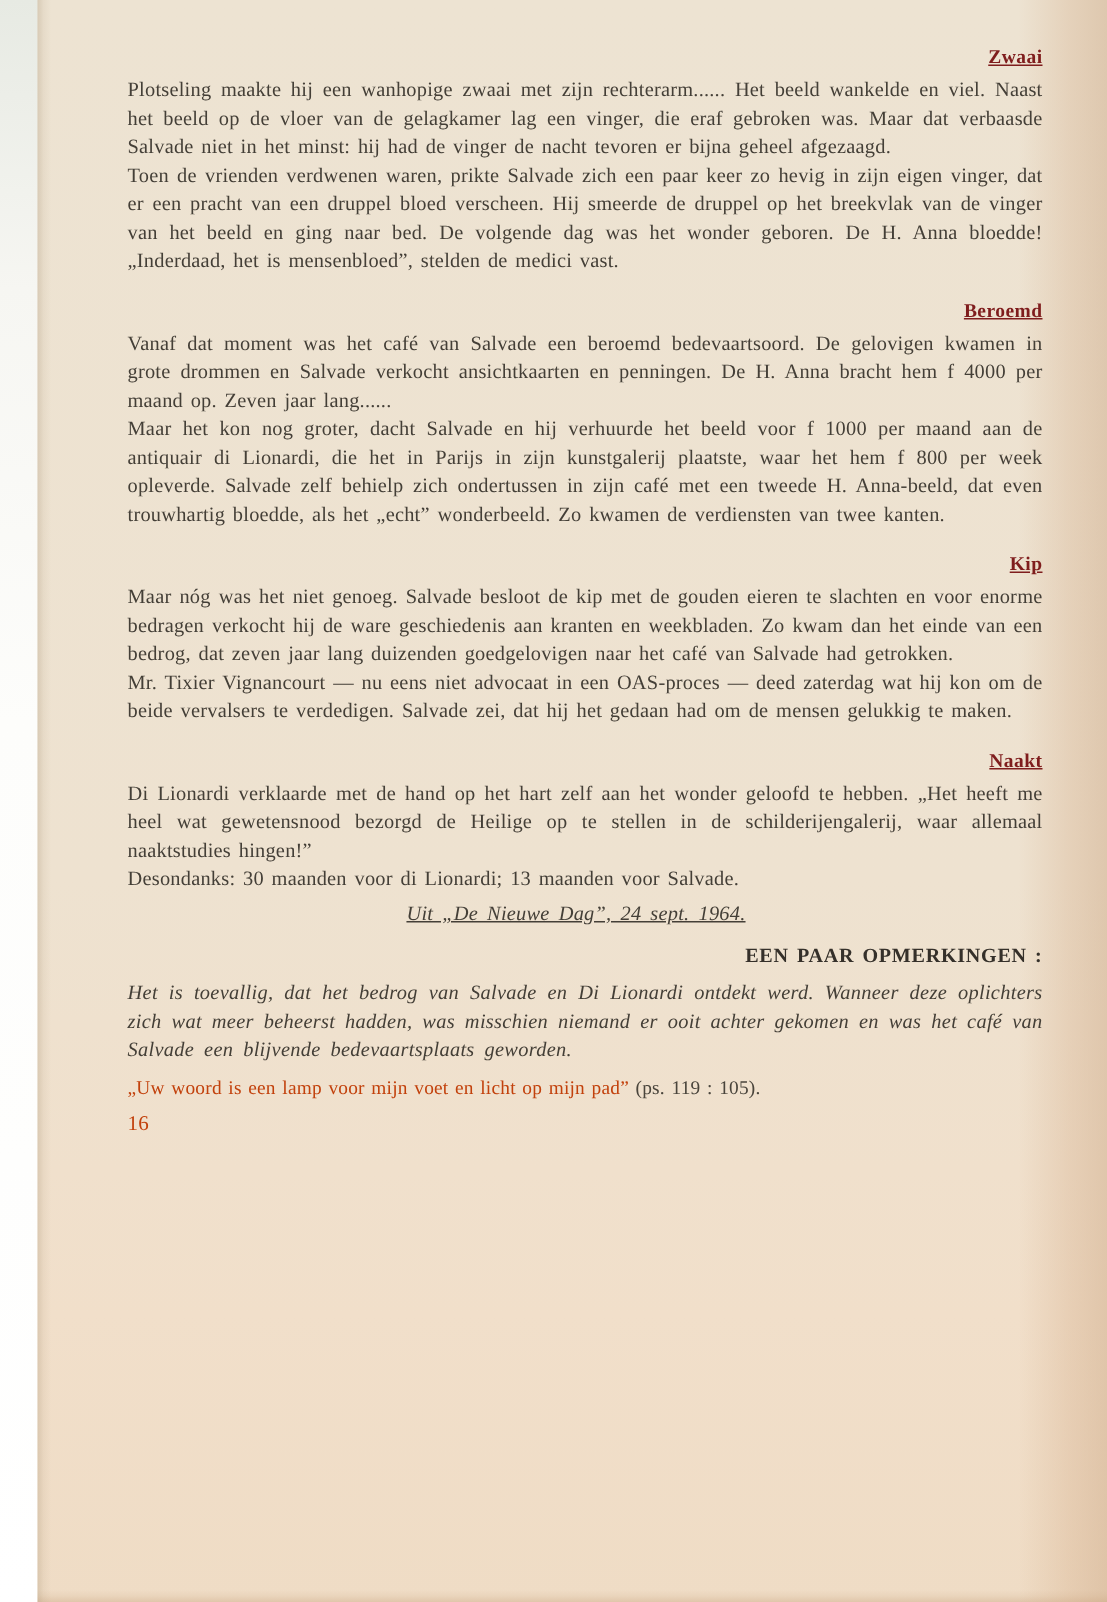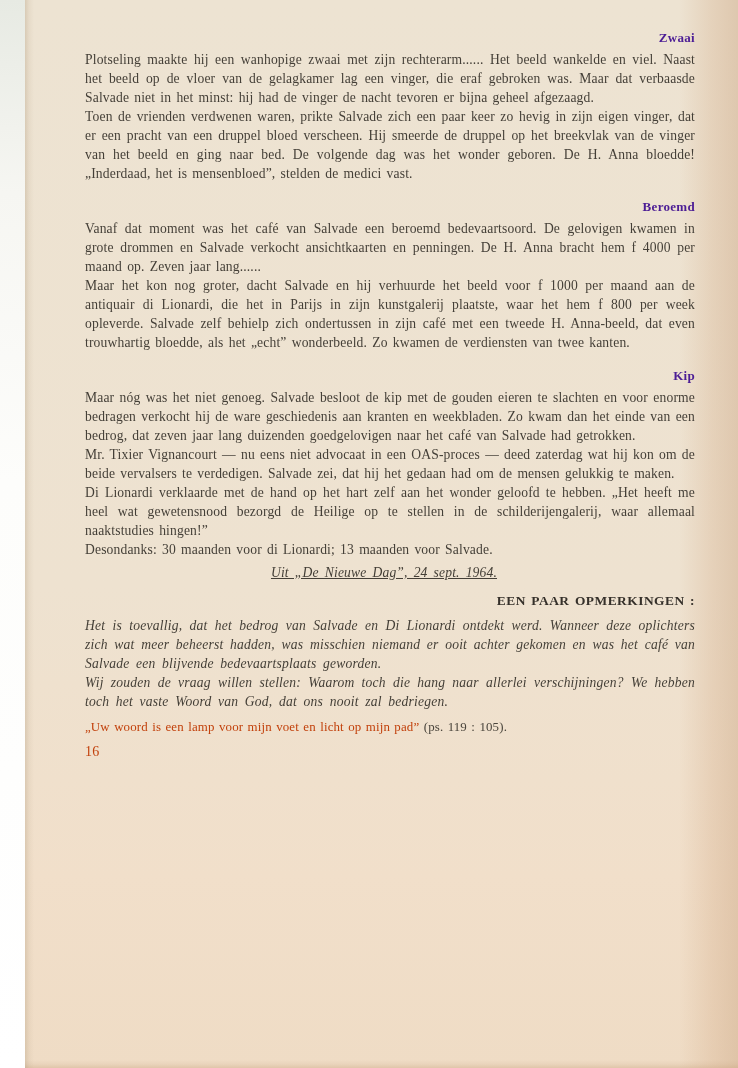--- a/index.html
+++ b/index.html
@@ -30,23 +30,24 @@
   .textblock{
     position:absolute;left:85px;top:28px;width:610px;
     color:#443f37;
     font-size:13.6px;line-height:19px;
     text-align:justify;
     word-spacing:1.6px;
     letter-spacing:0.15px;
   }
   .kicker{
     font-weight:bold;text-align:right;
-    font-size:13px;color:#4c1d95;
+    font-size:13px;color:#7f1d1d;
     margin:14px 0 3px 0;
     letter-spacing:0.3px;
+    text-decoration:underline;
   }
   .kicker.first{margin-top:0;}
   p.body{margin:0;}
   .attribution{
     font-style:italic;text-align:center;
     padding-right:12px;margin:4px 0 9px 0;
     word-spacing:2.5px;
     text-decoration:underline;
   }
   .remarks-heading{
@@ -86,28 +87,28 @@
     <p class="body">Toen de vrienden verdwenen waren, prikte Salvade zich een paar keer zo hevig in zijn eigen vinger, dat er een pracht van een druppel bloed verscheen. Hij smeerde de druppel op het breekvlak van de vinger van het beeld en ging naar bed. De volgende dag was het wonder geboren. De H. Anna bloedde! „Inderdaad, het is mensenbloed”, stelden de medici vast.</p>
 
     <div class="kicker">Beroemd</div>
     <p class="body">Vanaf dat moment was het café van Salvade een beroemd bedevaartsoord. De gelovigen kwamen in grote drommen en Salvade verkocht ansichtkaarten en penningen. De H. Anna bracht hem f 4000 per maand op. Zeven jaar lang......</p>
     <p class="body">Maar het kon nog groter, dacht Salvade en hij verhuurde het beeld voor f 1000 per maand aan de antiquair di Lionardi, die het in Parijs in zijn kunstgalerij plaatste, waar het hem f 800 per week opleverde. Salvade zelf behielp zich ondertussen in zijn café met een tweede H. Anna-beeld, dat even trouwhartig bloedde, als het „echt” wonderbeeld. Zo kwamen de verdiensten van twee kanten.</p>
 
     <div class="kicker">Kip</div>
     <p class="body">Maar nóg was het niet genoeg. Salvade besloot de kip met de gouden eieren te slachten en voor enorme bedragen verkocht hij de ware geschiedenis aan kranten en weekbladen. Zo kwam dan het einde van een bedrog, dat zeven jaar lang duizenden goedgelovigen naar het café van Salvade had getrokken.</p>
     <p class="body">Mr. Tixier Vignancourt — nu eens niet advocaat in een OAS-proces — deed zaterdag wat hij kon om de beide vervalsers te verdedigen. Salvade zei, dat hij het gedaan had om de mensen gelukkig te maken.</p>
 
+    <div class="kicker">Naakt</div>
     <p class="body">Di Lionardi verklaarde met de hand op het hart zelf aan het wonder geloofd te hebben. „Het heeft me heel wat gewetensnood bezorgd de Heilige op te stellen in de schilderijengalerij, waar allemaal naaktstudies hingen!”</p>
     <p class="body">Desondanks: 30 maanden voor di Lionardi; 13 maanden voor Salvade.</p>
 
     <div class="attribution">Uit „De Nieuwe Dag”, 24 sept. 1964.</div>
 
     <div class="remarks-heading">EEN PAAR OPMERKINGEN :</div>
     <p class="remark">Het is toevallig, dat het bedrog van Salvade en Di Lionardi ontdekt werd. Wanneer deze oplichters zich wat meer beheerst hadden, was misschien niemand er ooit achter gekomen en was het café van Salvade een blijvende bedevaartsplaats geworden.</p>
-    <p class="remark">Wij zouden de vraag willen stellen: Waarom toch die hang naar allerlei verschijningen? We hebben toch het vaste Woord van God, dat ons nooit zal bedriegen.</p>
 
     <div class="verse">
       <span class="quote">„Uw woord is een lamp voor mijn voet en licht op mijn pad”</span>
       <span class="ref">(ps. 119 : 105).</span>
     </div>
 
     <div class="pageno">16</div>
   </div>
 </div>
 

